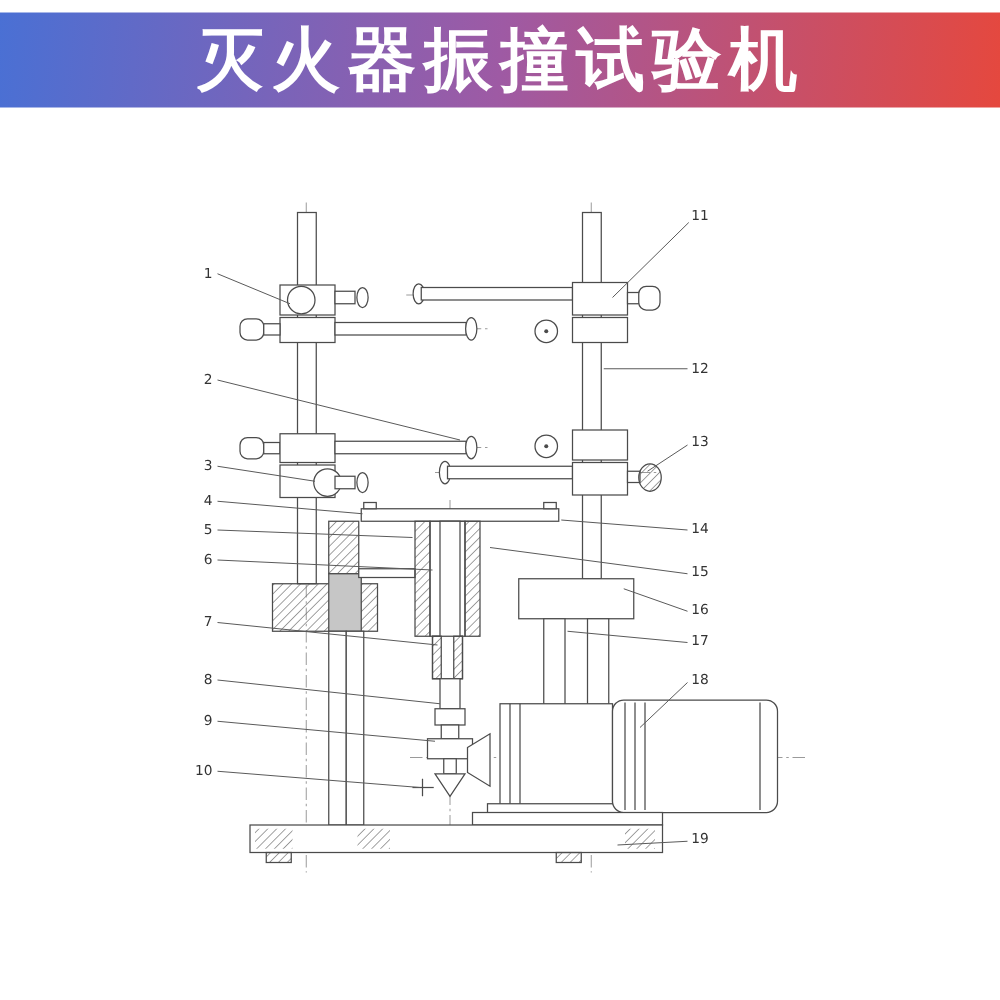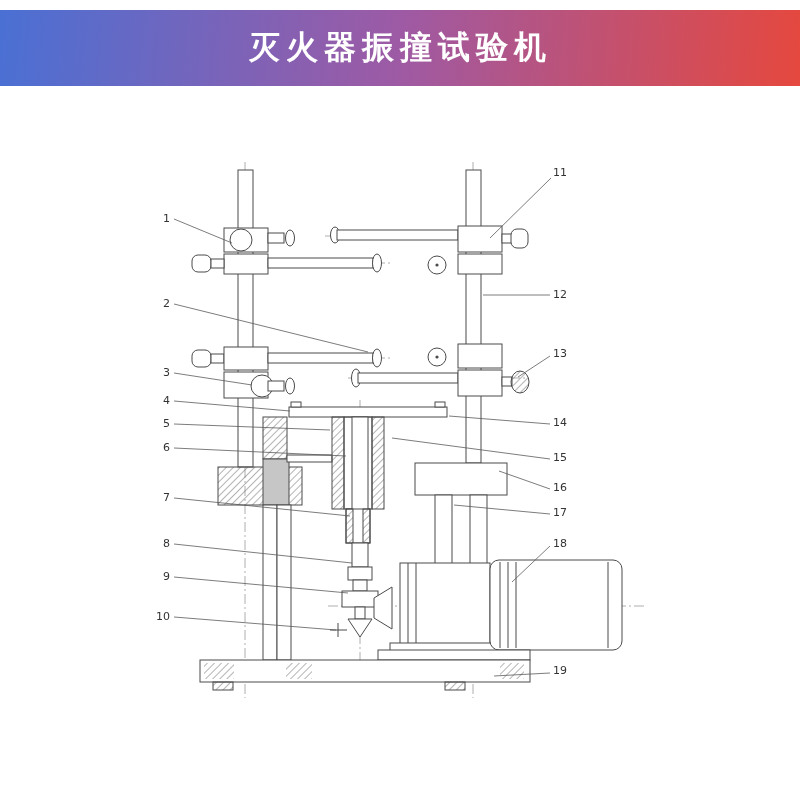--- a/index.html
+++ b/index.html
@@ -15,21 +15,21 @@
     left: 0; top: 10px;
     width: 800px; height: 76px;
     display: flex;
     align-items: center;
     justify-content: center;
   }
   .banner-title {
     color: #ffffff;
     font-family: "Liberation Serif", serif;
     font-weight: bold;
-    font-size: 32px;
+    font-size: 55px;
     letter-spacing: 6px;
     text-align: center;
   }
   .drawing {
     position: absolute;
     left: 0; top: 0;
     width: 800px; height: 800px;
   }
   svg text.part-label {
     font-family: "DejaVu Sans", sans-serif;

